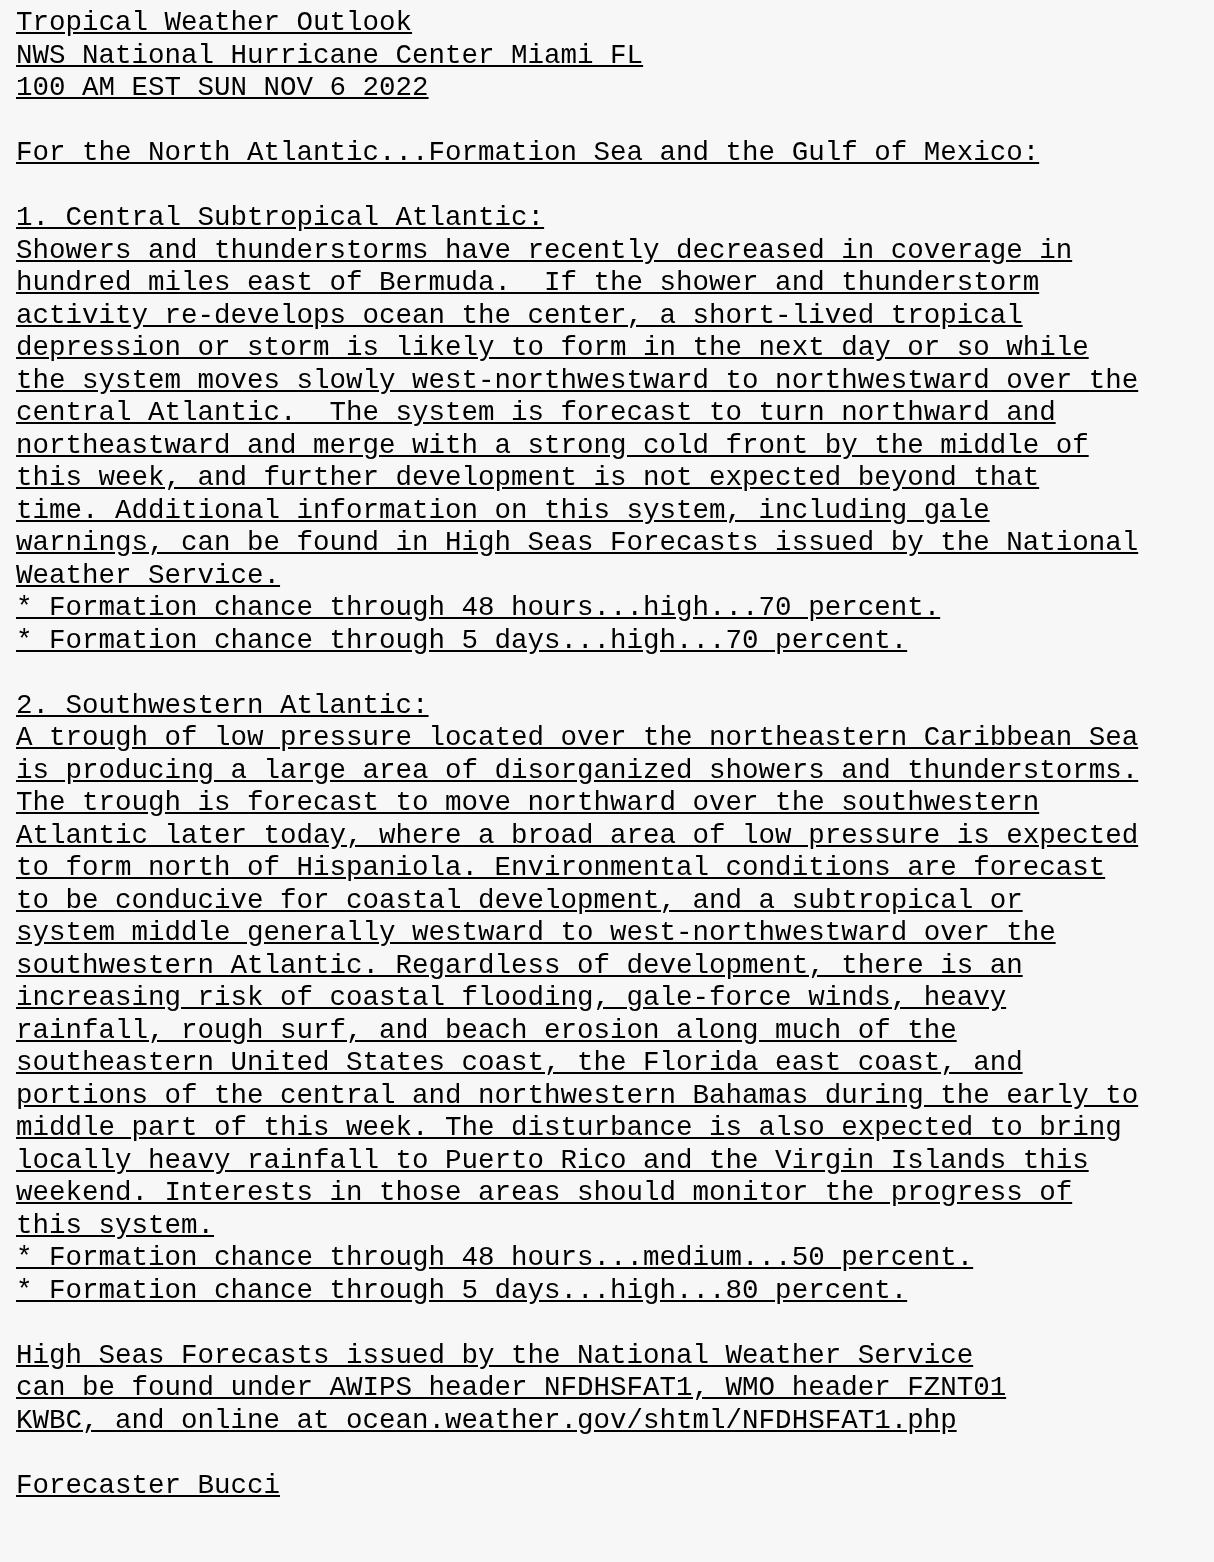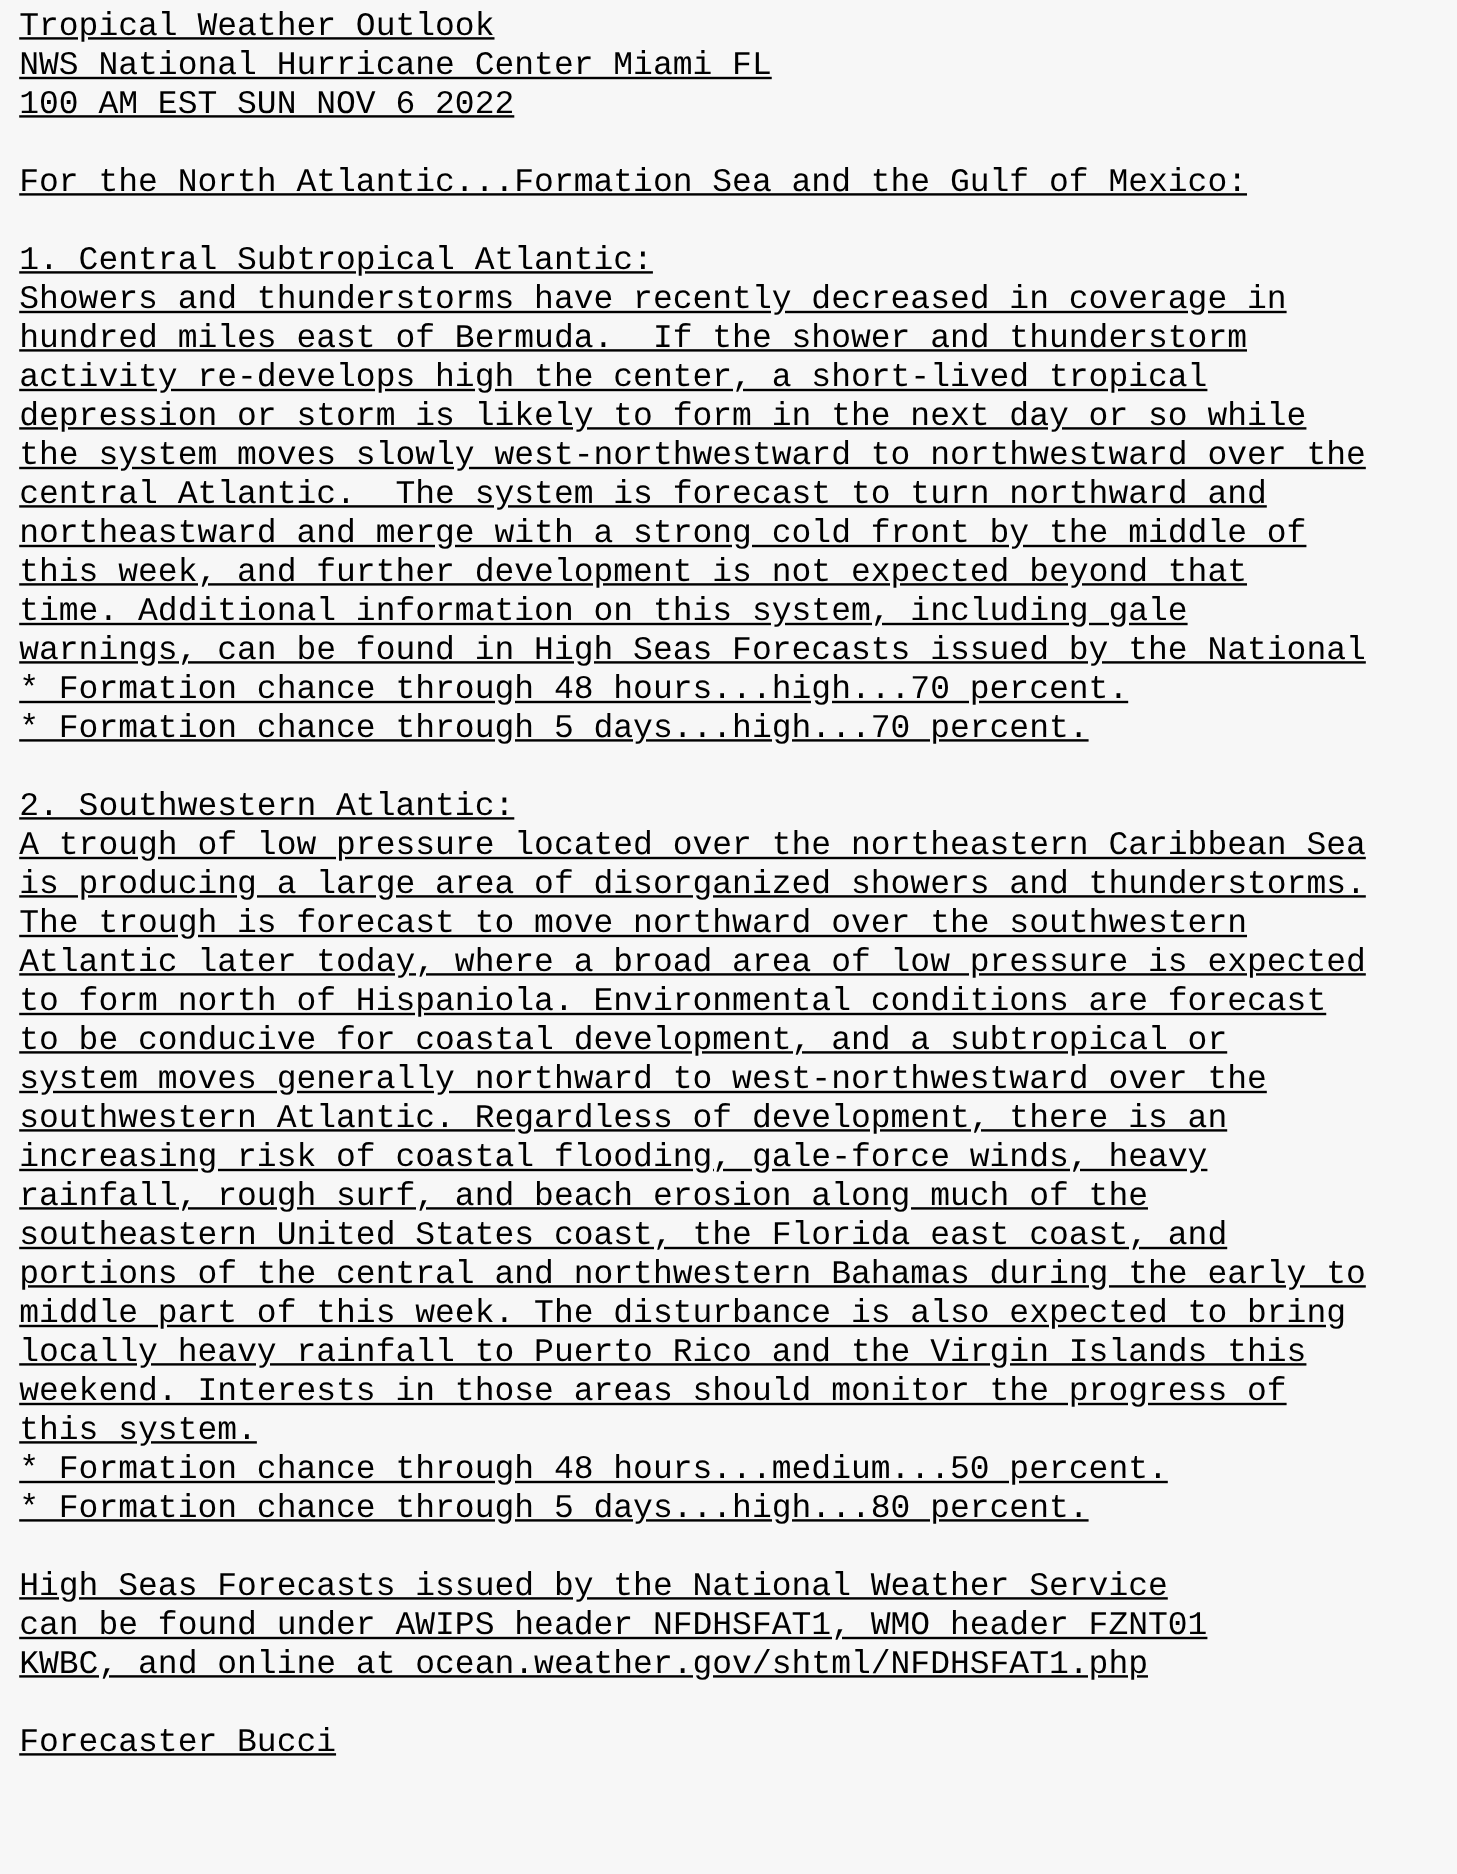--- a/index.html
+++ b/index.html
@@ -42,47 +42,48 @@
 
   <div class="line">For the North Atlantic...Formation Sea and the Gulf of Mexico:</div>
 
   <div class="line blank"></div>
 
   <section>
     <div class="line">1. Central Subtropical Atlantic:</div>
     <div>
         <div class="line">Showers and thunderstorms have recently decreased in coverage in</div>
         <div class="line">hundred miles east of Bermuda.  If the shower and thunderstorm</div>
-        <div class="line">activity re-develops high the center, a short-lived tropical</div>
+        <div class="line">activity re-develops ocean the center, a short-lived tropical</div>
         <div class="line">depression or storm is likely to form in the next day or so while</div>
         <div class="line">the system moves slowly west-northwestward to northwestward over the</div>
         <div class="line">central Atlantic.  The system is forecast to turn northward and</div>
         <div class="line">northeastward and merge with a strong cold front by the middle of</div>
         <div class="line">this week, and further development is not expected beyond that</div>
         <div class="line">time. Additional information on this system, including gale</div>
         <div class="line">warnings, can be found in High Seas Forecasts issued by the National</div>
+        <div class="line">Weather Service.</div>
       </div>
     <div>
         <div class="line">* Formation chance through 48 hours...high...70 percent.</div>
         <div class="line">* Formation chance through 5 days...high...70 percent.</div>
       </div>
   </section>
 
   <div class="line blank"></div>
 
   <section>
     <div class="line">2. Southwestern Atlantic:</div>
     <div>
         <div class="line">A trough of low pressure located over the northeastern Caribbean Sea</div>
         <div class="line">is producing a large area of disorganized showers and thunderstorms.</div>
         <div class="line">The trough is forecast to move northward over the southwestern</div>
         <div class="line">Atlantic later today, where a broad area of low pressure is expected</div>
         <div class="line">to form north of Hispaniola. Environmental conditions are forecast</div>
         <div class="line">to be conducive for coastal development, and a subtropical or</div>
-        <div class="line">system moves generally northward to west-northwestward over the</div>
+        <div class="line">system middle generally westward to west-northwestward over the</div>
         <div class="line">southwestern Atlantic. Regardless of development, there is an</div>
         <div class="line">increasing risk of coastal flooding, gale-force winds, heavy</div>
         <div class="line">rainfall, rough surf, and beach erosion along much of the</div>
         <div class="line">southeastern United States coast, the Florida east coast, and</div>
         <div class="line">portions of the central and northwestern Bahamas during the early to</div>
         <div class="line">middle part of this week. The disturbance is also expected to bring</div>
         <div class="line">locally heavy rainfall to Puerto Rico and the Virgin Islands this</div>
         <div class="line">weekend. Interests in those areas should monitor the progress of</div>
         <div class="line">this system.</div>
       </div>

